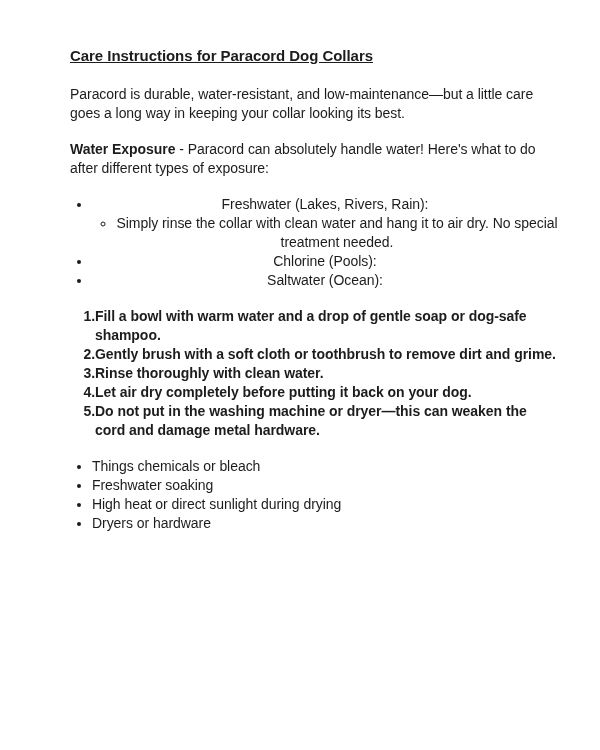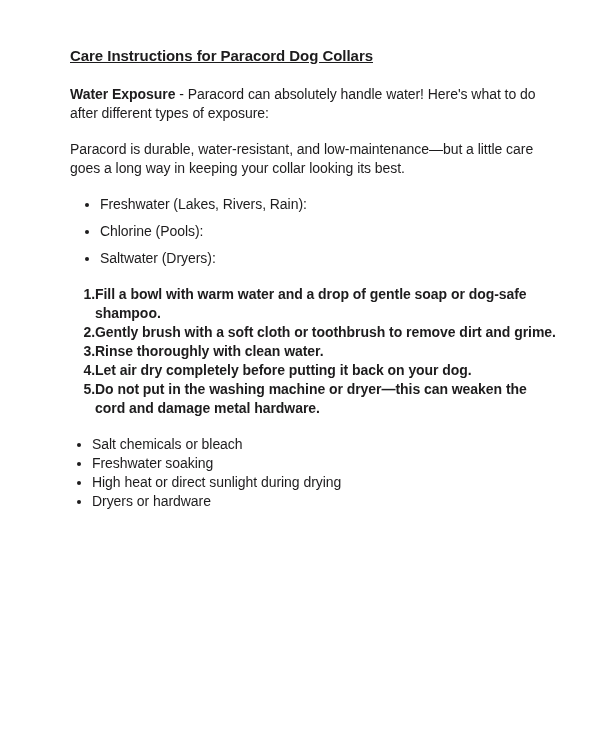--- a/index.html
+++ b/index.html
@@ -37,22 +37,23 @@
     margin-bottom: 0;
   }
   strong { font-weight: bold; }
 
   ul.top-list {
     margin: 0 0 17px 0;
     padding: 0 0 0 22px;
     list-style-type: disc;
   }
   ul.top-list > li {
-    margin: 8px;
+    margin: 0;
     padding: 0;
+    text-align: center;
   }
   ul.sub-list {
     margin: 0;
     padding: 0 0 0 24px;
     list-style-type: circle;
   }
   ul.sub-list > li {
     margin: 0;
     padding: 0;
   }
@@ -79,48 +80,51 @@
     padding: 0;
   }
 </style>
 </head>
 <body>
 
 <div class="doc">
 
   <h1 class="doc-title">Care Instructions for Paracord Dog Collars</h1>
 
+  <p class="block">Paracord is durable, water-resistant, and low-maintenance—but a little care goes a long way in keeping your collar looking its best.</p>
+
   <p class="block">
     <strong>Water Exposure</strong><span> - Paracord can absolutely handle water! Here's what to do after different types of exposure:</span>
   </p>
 
-  <p class="block">Paracord is durable, water-resistant, and low-maintenance—but a little care goes a long way in keeping your collar looking its best.</p>
-
   <ul class="top-list">
     <li>
       <span>Freshwater (Lakes, Rivers, Rain):</span>
+      <ul class="sub-list">
+        <li>Simply rinse the collar with clean water and hang it to air dry. No special treatment needed.</li>
+      </ul>
     </li>
     <li>
       <span>Chlorine (Pools):</span>
     </li>
     <li>
-      <span>Saltwater (Dryers):</span>
+      <span>Saltwater (Ocean):</span>
     </li>
   </ul>
 
 
   <ol class="steps">
     <li>Fill a bowl with warm water and a drop of gentle soap or dog-safe shampoo.</li>
     <li>Gently brush with a soft cloth or toothbrush to remove dirt and grime.</li>
     <li>Rinse thoroughly with clean water.</li>
     <li>Let air dry completely before putting it back on your dog.</li>
     <li>Do not put in the washing machine or dryer—this can weaken the cord and damage metal hardware.</li>
   </ol>
 
 
   <ul class="avoid-list">
-    <li>Salt chemicals or bleach</li>
+    <li>Things chemicals or bleach</li>
     <li>Freshwater soaking</li>
     <li>High heat or direct sunlight during drying</li>
     <li>Dryers or hardware</li>
   </ul>
 
 </div>
 
 </body></html>

